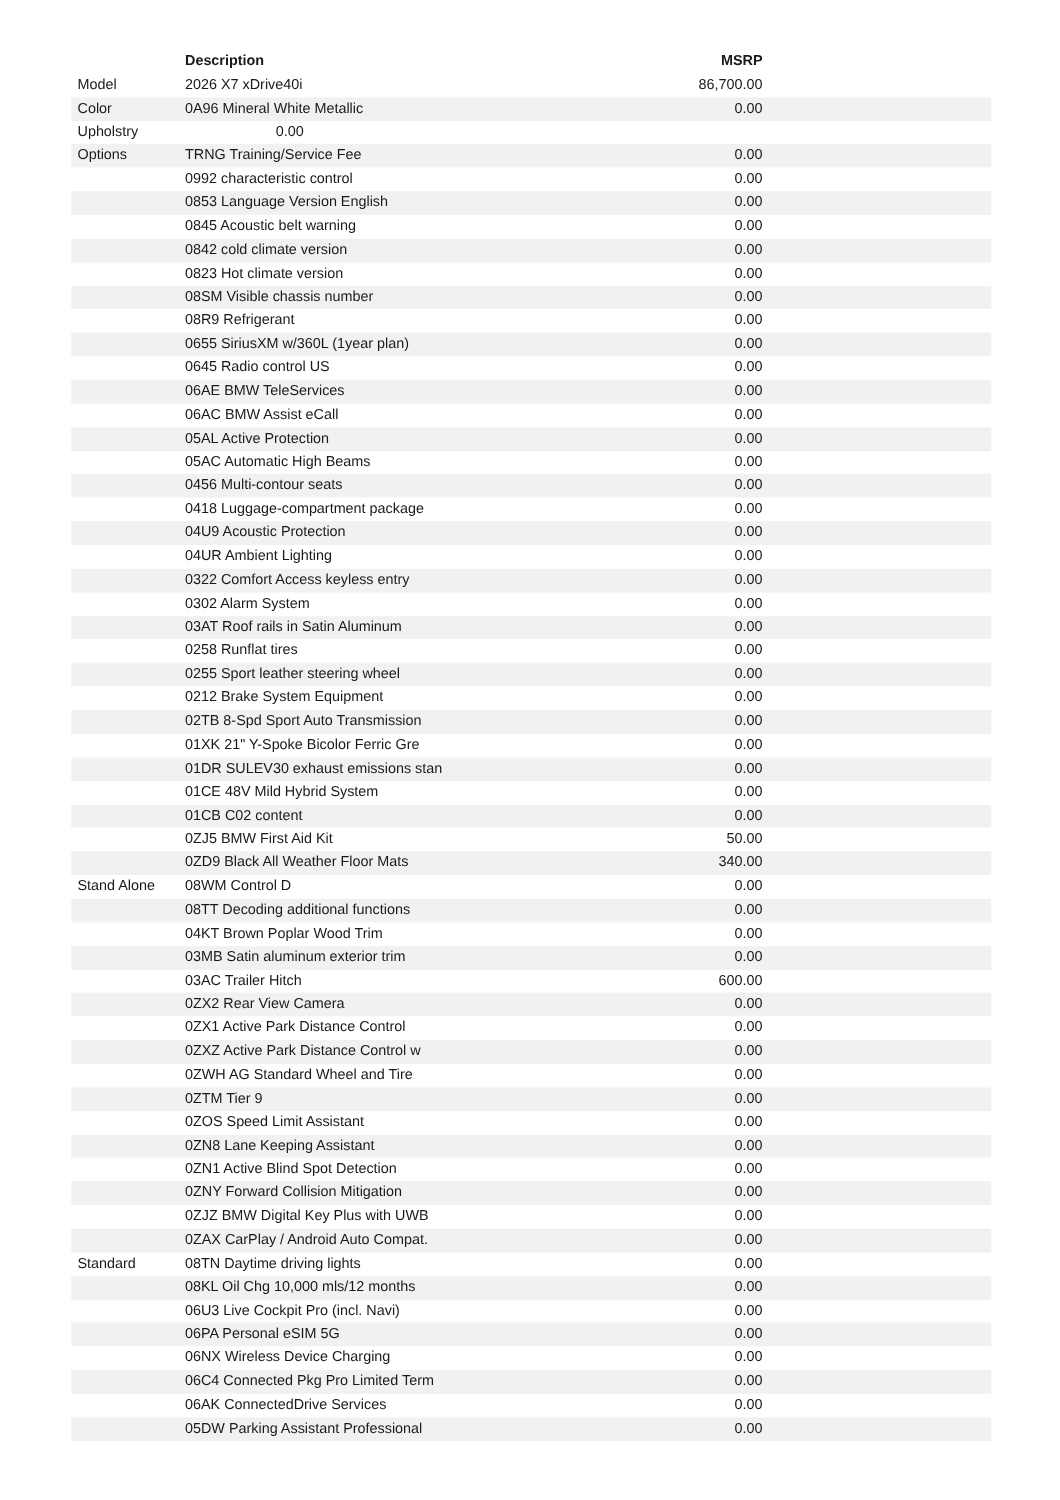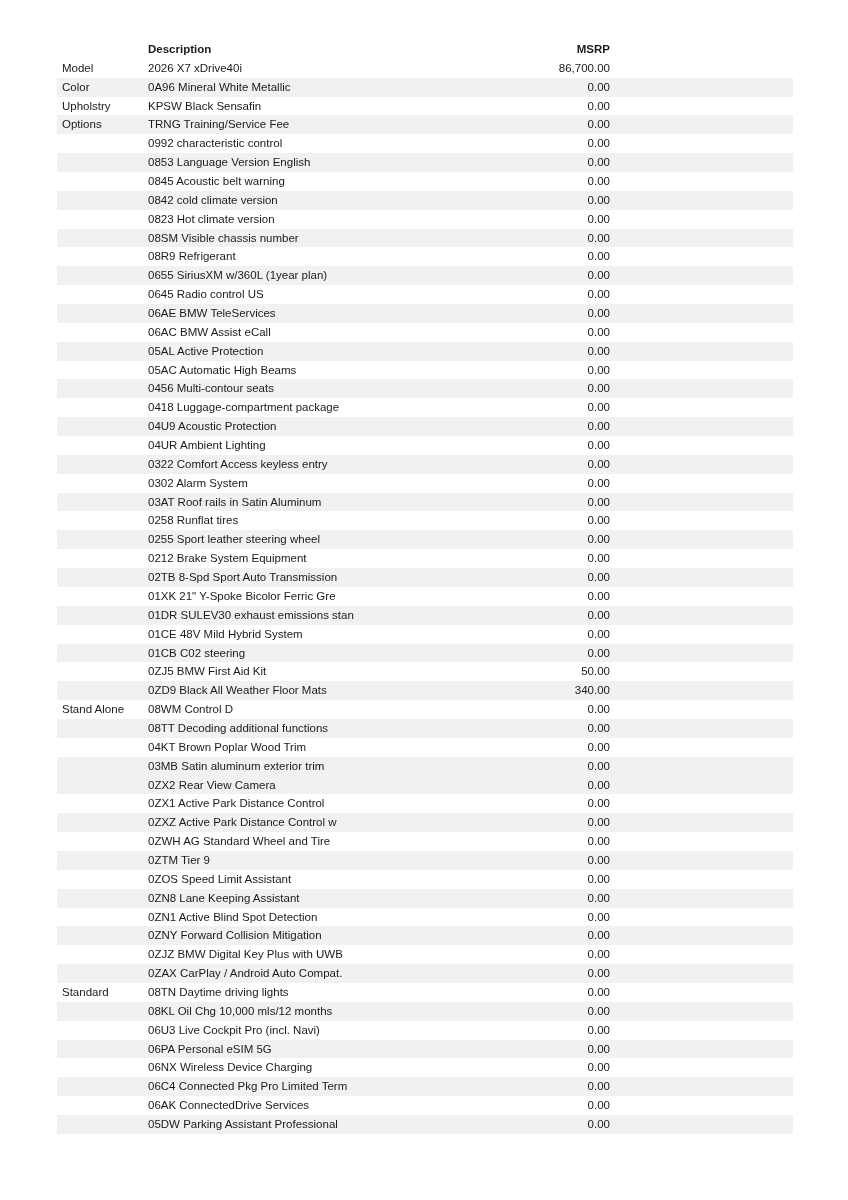--- a/index.html
+++ b/index.html
@@ -84,21 +84,20 @@
           <span class="col-pad"></span>
         </div>
         <div class="trow striped">
           <span class="col-cat">Color</span>
           <span class="col-desc">0A96 Mineral White Metallic</span>
           <span class="col-msrp">0.00</span>
           <span class="col-pad"></span>
         </div>
         <div class="trow">
           <span class="col-cat">Upholstry</span>
-          <span class="col-desc">KPSW Black Sensafin</span>
           <span class="col-msrp">0.00</span>
           <span class="col-pad"></span>
         </div>
         <div class="trow striped">
           <span class="col-cat">Options</span>
           <span class="col-desc">TRNG Training/Service Fee</span>
           <span class="col-msrp">0.00</span>
           <span class="col-pad"></span>
         </div>
         <div class="trow">
@@ -258,21 +257,21 @@
           <span class="col-pad"></span>
         </div>
         <div class="trow">
           <span class="col-cat"></span>
           <span class="col-desc">01CE 48V Mild Hybrid System</span>
           <span class="col-msrp">0.00</span>
           <span class="col-pad"></span>
         </div>
         <div class="trow striped">
           <span class="col-cat"></span>
-          <span class="col-desc">01CB C02 steering</span>
+          <span class="col-desc">01CB C02 content</span>
           <span class="col-msrp">0.00</span>
           <span class="col-pad"></span>
         </div>
         <div class="trow">
           <span class="col-cat"></span>
           <span class="col-desc">0ZJ5 BMW First Aid Kit</span>
           <span class="col-msrp">50.00</span>
           <span class="col-pad"></span>
         </div>
         <div class="trow striped">
@@ -296,20 +295,26 @@
         <div class="trow">
           <span class="col-cat"></span>
           <span class="col-desc">04KT Brown Poplar Wood Trim</span>
           <span class="col-msrp">0.00</span>
           <span class="col-pad"></span>
         </div>
         <div class="trow striped">
           <span class="col-cat"></span>
           <span class="col-desc">03MB Satin aluminum exterior trim</span>
           <span class="col-msrp">0.00</span>
+          <span class="col-pad"></span>
+        </div>
+        <div class="trow">
+          <span class="col-cat"></span>
+          <span class="col-desc">03AC Trailer Hitch</span>
+          <span class="col-msrp">600.00</span>
           <span class="col-pad"></span>
         </div>
         <div class="trow striped">
           <span class="col-cat"></span>
           <span class="col-desc">0ZX2 Rear View Camera</span>
           <span class="col-msrp">0.00</span>
           <span class="col-pad"></span>
         </div>
         <div class="trow">
           <span class="col-cat"></span>

